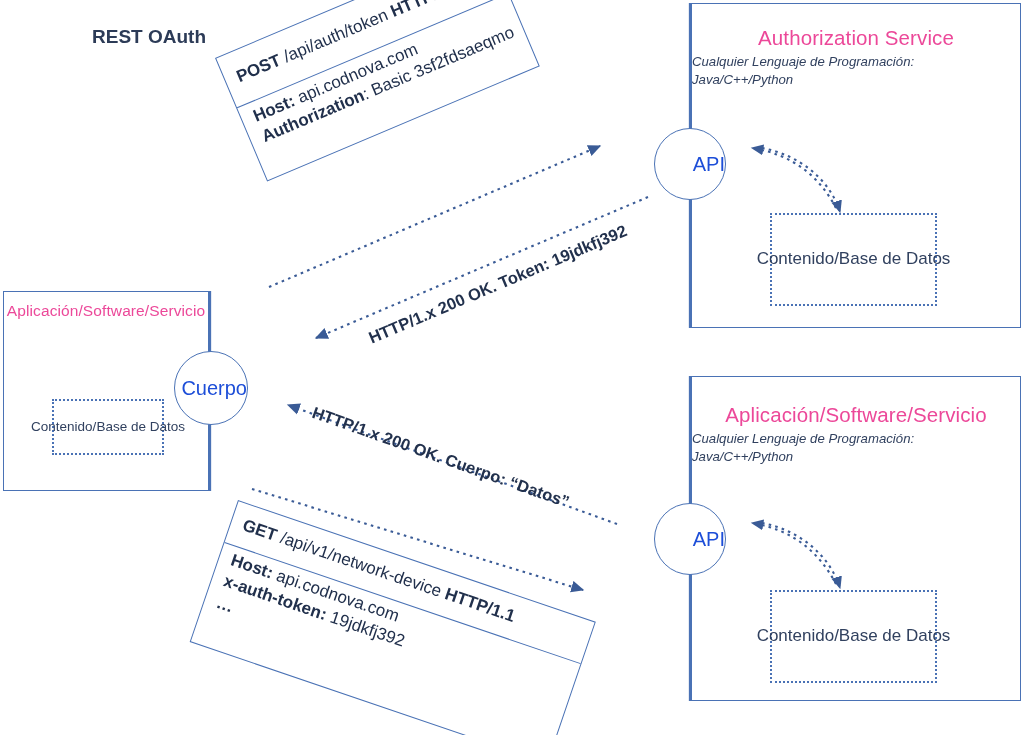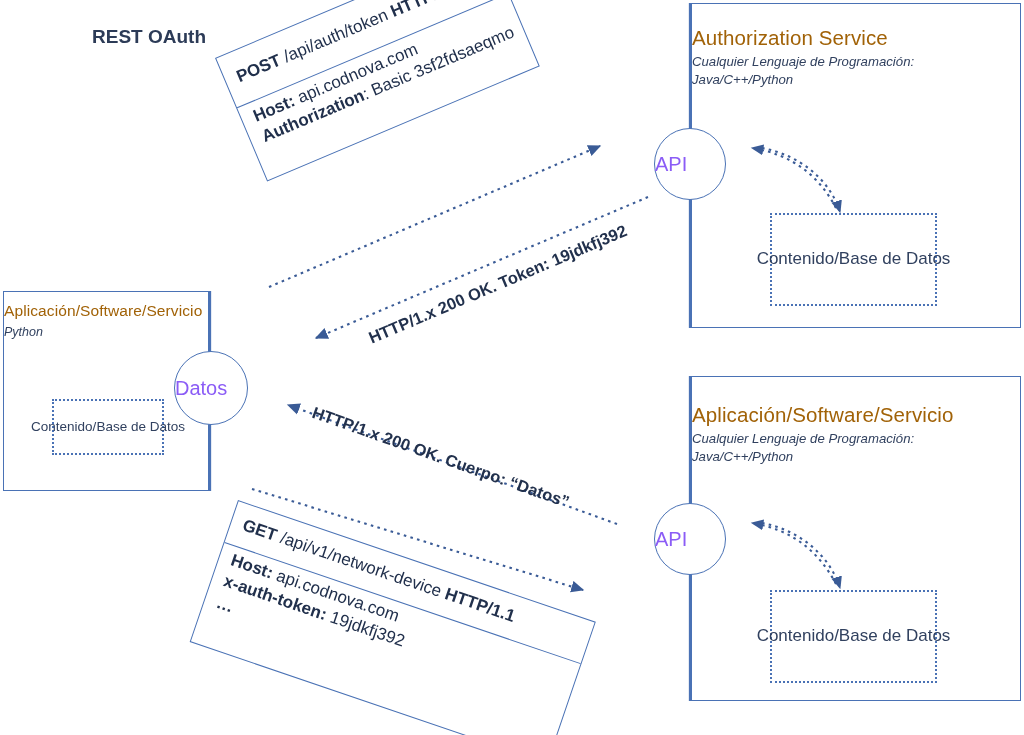--- a/index.html
+++ b/index.html
@@ -9,42 +9,42 @@
     color:#2e3e5c;
   }
   #stage{position:absolute;left:0;top:0;width:832px;height:735px;}
 
   
   .svc-box{
     position:absolute;box-sizing:border-box;
     border:1.6px solid #4a72b5;background:#ffffff;
   }
   .svc-title{
-    position:absolute;left:0;right:0;text-align:left;
-    font-size:20.5px;color:#a16207;letter-spacing:.1px;line-height:1.15;
+    position:absolute;left:0;right:0;text-align:center;
+    font-size:20.5px;color:#ec4899;letter-spacing:.1px;line-height:1.15;
     white-space:nowrap;
   }
   .svc-sub{
     position:absolute;left:0;right:0;text-align:left;
     font-size:13.2px;font-style:italic;color:#31415f;line-height:1.28;
   }
   .db-box{
     position:absolute;box-sizing:border-box;
     border:2.2px dotted #4a72b5;background:#ffffff;
     display:flex;flex-direction:row;align-items:center;justify-content:center;
     color:#31415f;line-height:1.3;
   }
   .db-line{white-space:nowrap;}
 
   
   .circle{
     position:absolute;box-sizing:border-box;border-radius:50%;
     border:1.7px solid #4a72b5;background:#ffffff;
-    display:flex;align-items:center;justify-content:flex-start;
-    color:#8b5cf6;z-index:6;
+    display:flex;align-items:center;justify-content:flex-end;
+    color:#1d4ed8;z-index:6;
   }
 
   
   #rest-title{
     position:absolute;left:92px;top:26px;
     font-size:19px;font-weight:bold;color:#2c3b57;
   }
 
   
   .msg-card{
@@ -72,28 +72,27 @@
 </style>
 </head>
 <body>
 
 <div id="stage">
 
   <div id="rest-title">REST OAuth</div>
 
   <div class="svc-box" style="left:3px;top:291px;width:206px;height:200px;">
     <div class="svc-title" style="top:10px;font-size:15.5px;">Aplicación/Software/Servicio</div>
-    <div class="svc-sub" style="top:32px;font-size:12.5px;">Python</div>
     <div class="db-box" style="left:48px;top:107px;width:112px;height:56px;font-size:13.5px;">
       <span class="db-line">Contenido/</span>
       <span class="db-line">Base de Datos</span>
     </div>
   </div>
   <div class="circle" style="left:174px;top:351px;width:74px;height:74px;font-size:20px;">
-    <span>Datos</span>
+    <span>Cuerpo</span>
   </div>
 
   <div class="svc-box" style="left:691px;top:3px;width:330px;height:325px;">
     <div class="svc-title" style="top:22px;">Authorization Service</div>
     <div class="svc-sub" style="top:50px;">Cualquier Lenguaje de Programación:</div>
     <div class="svc-sub" style="top:68px;">Java/C++/Python</div>
     <div class="db-box" style="left:78px;top:209px;width:167px;height:93px;font-size:17px;">
       <span class="db-line">Contenido/</span>
       <span class="db-line">Base de Datos</span>
     </div>

